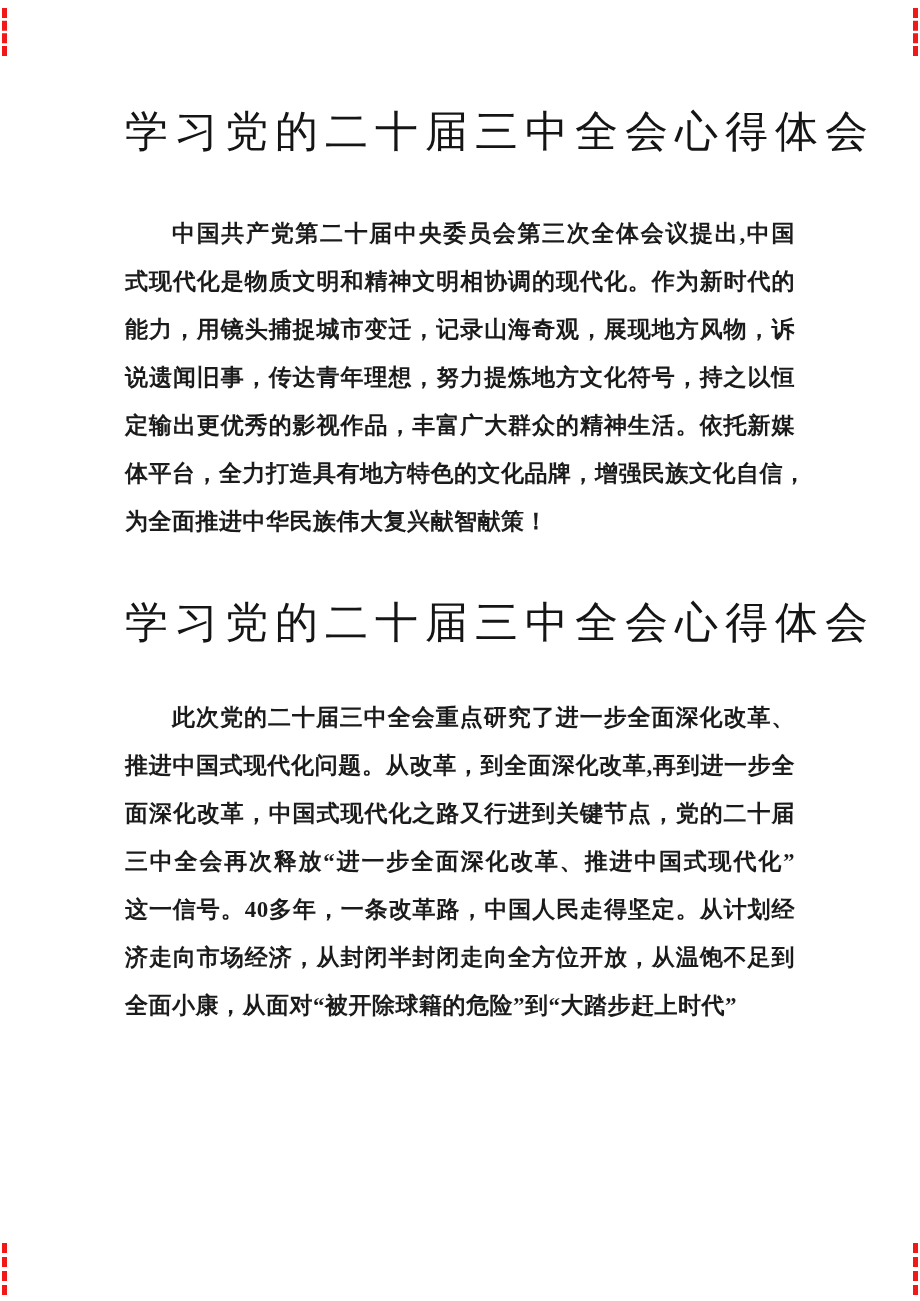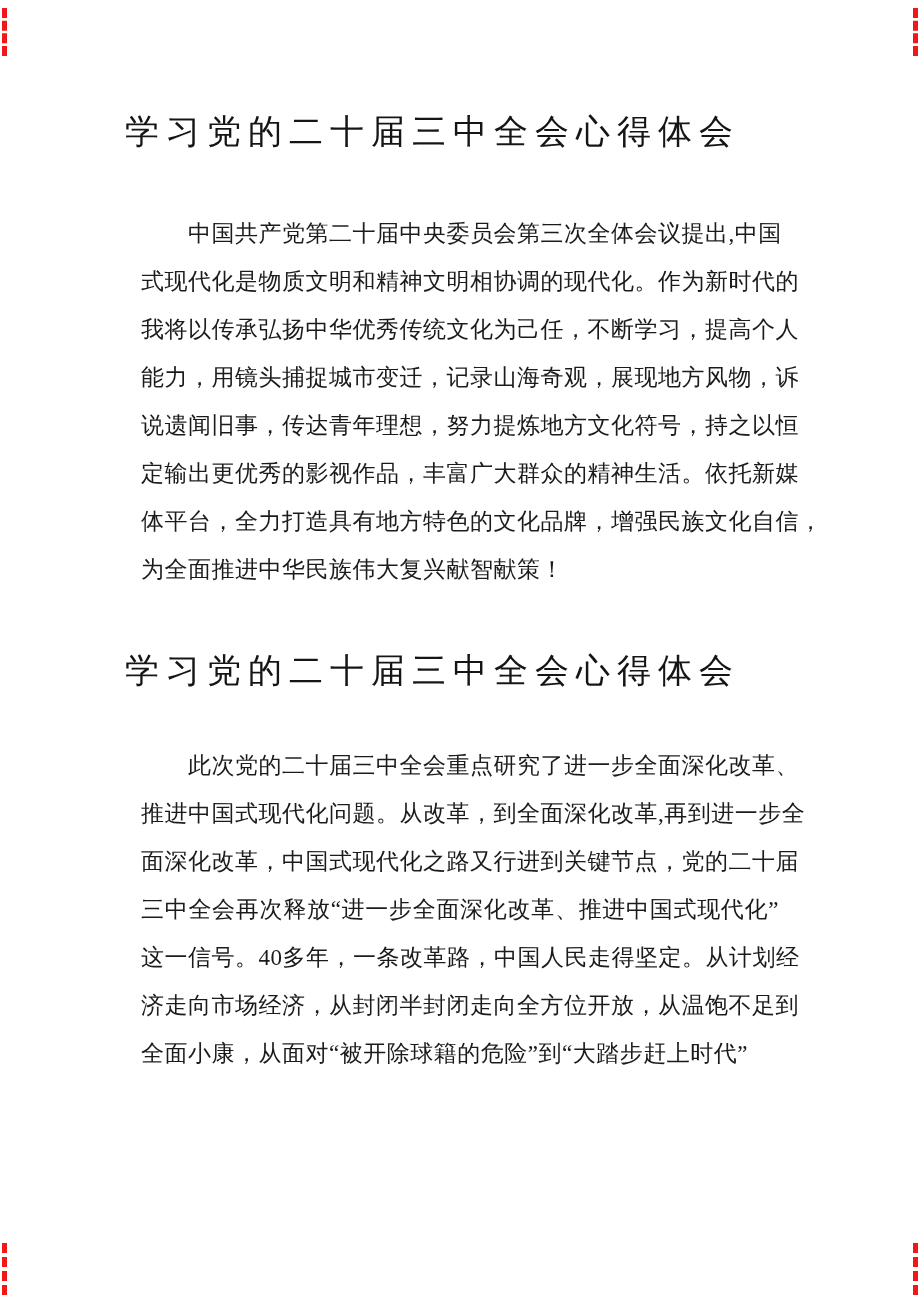--- a/index.html
+++ b/index.html
@@ -13,31 +13,31 @@
     width: 920px; height: 1301px;
     background: #ffffff;
     overflow: hidden;
     color: #1a1a1a;
   }
   .content {
     padding: 0 125px;
   }
   .doc-title {
     margin: 0;
-    font-size: 34px;
+    font-size: 43px;
     line-height: 44px;
     font-weight: 400;
     text-align: left;
     letter-spacing: 7px;
     color: #151515;
     white-space: nowrap;
   }
   .title-first { padding-top: 110px; }
   .title-second { margin-top: 55px; }
-  .para { margin: 16px; }
+  .para { margin: 0; font-weight: bold; }
   .para-first  { margin-top: 56px; }
   .para-second { margin-top: 49px; }
   .line {
     height: 48px;
     line-height: 48px;
     font-size: 23px;
     letter-spacing: 0.5px;
     text-align: justify;
     text-align-last: justify;
     -moz-text-align-last: justify;
@@ -70,21 +70,20 @@
   <div class="corner-mark mark-bl"></div>
   <div class="corner-mark mark-br"></div>
 
   <div class="content">
 
     <h1 class="doc-title title-first">学习党的二十届三中全会心得体会</h1>
 
     <div class="para para-first">
       <div class="line indent">中国共产党第二十届中央委员会第三次全体会议提出,中国</div>
       <div class="line">式现代化是物质文明和精神文明相协调的现代化。作为新时代的</div>
-      <div class="line">我将以传承弘扬中华优秀传统文化为己任，不断学习，提高个人</div>
       <div class="line">能力，用镜头捕捉城市变迁，记录山海奇观，展现地方风物，诉</div>
       <div class="line">说遗闻旧事，传达青年理想，努力提炼地方文化符号，持之以恒</div>
       <div class="line">定输出更优秀的影视作品，丰富广大群众的精神生活。依托新媒</div>
       <div class="line">体平台，全力打造具有地方特色的文化品牌，增强民族文化自信，</div>
       <div class="line lastline">为全面推进中华民族伟大复兴献智献策！</div>
     </div>
 
     <h1 class="doc-title title-second">学习党的二十届三中全会心得体会</h1>
 
     <div class="para para-second">

